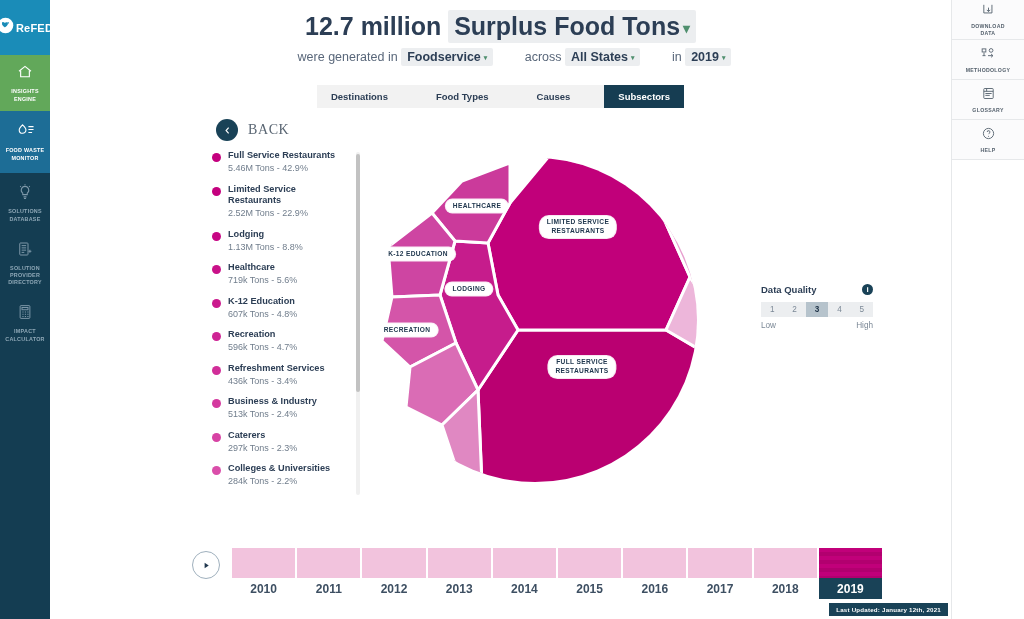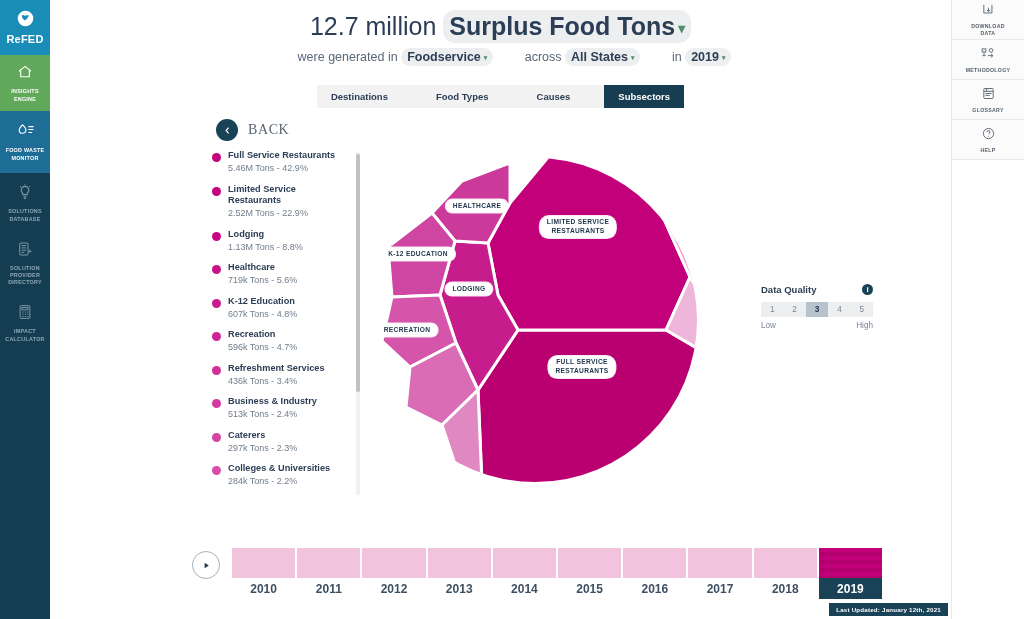--- a/index.html
+++ b/index.html
@@ -11,21 +11,21 @@
   }
   #app { position: relative; width: 1024px; height: 619px; }
 
   
   .leftnav {
     position: absolute; left: 0; top: 0; width: 50px; height: 619px;
     background: #143d52; display: flex; flex-direction: column;
   }
   .nav-logo {
     height: 55px; background: #1a8cb8; color: #fff;
-    display: flex; flex-direction: column; align-items: center; justify-content: center;
+    display: flex; flex-direction: row; align-items: center; justify-content: center;
     gap: 2px;
   }
   .nav-logo .brand { font-size: 11px; font-weight: bold; letter-spacing: .2px; }
   .nav-item {
     height: 60px; display: flex; flex-direction: column;
     align-items: center; justify-content: center; gap: 3px;
     color: #8fa8b7; text-align: center; cursor: pointer;
   }
   .nav-item.green { background: #62a85a; color: #ffffff; height: 56px; }
   .nav-item.active-blue { background: #1d6d96; color: #ffffff; height: 62px; }
@@ -47,23 +47,23 @@
     gap: 2px; color: #5a6672; cursor: pointer; background: #fbfbfc;
   }
   .rnav-item .rnav-label {
     font-size: 5.2px; font-weight: bold; letter-spacing: .3px;
     text-align: center; line-height: 1.3; white-space: pre-line; color: #55616d;
   }
 
   
   .header { position: absolute; left: 50px; top: 10px; width: 901px; text-align: center; }
   .headline { font-size: 25px; color: #2c3e55; font-weight: bold; line-height: 1.25; }
-  .headline .num { font-weight: normal; }
+  .headline .num { font-weight: bold; }
   .chip {
-    background: #eceef0; padding: 1px 6px; border-radius: 12px;
+    background: #eceef0; padding: 1px 6px; border-radius: 2px;
     display: inline-block; color: #2c3e55;
   }
   .caret { font-size: .55em; color: #4f8f6e; margin-left: 3px; vertical-align: middle; }
   .subline { font-size: 12.5px; color: #4a5868; margin-top: 5px; }
   .subline .chip { font-weight: bold; font-size: 12.5px; padding: 2px 6px; }
   .subline .plain { color: #59677a; margin-left: 28px; }
 
   
   .tabs {
     position: absolute; left: 50px; top: 85px; width: 901px;

